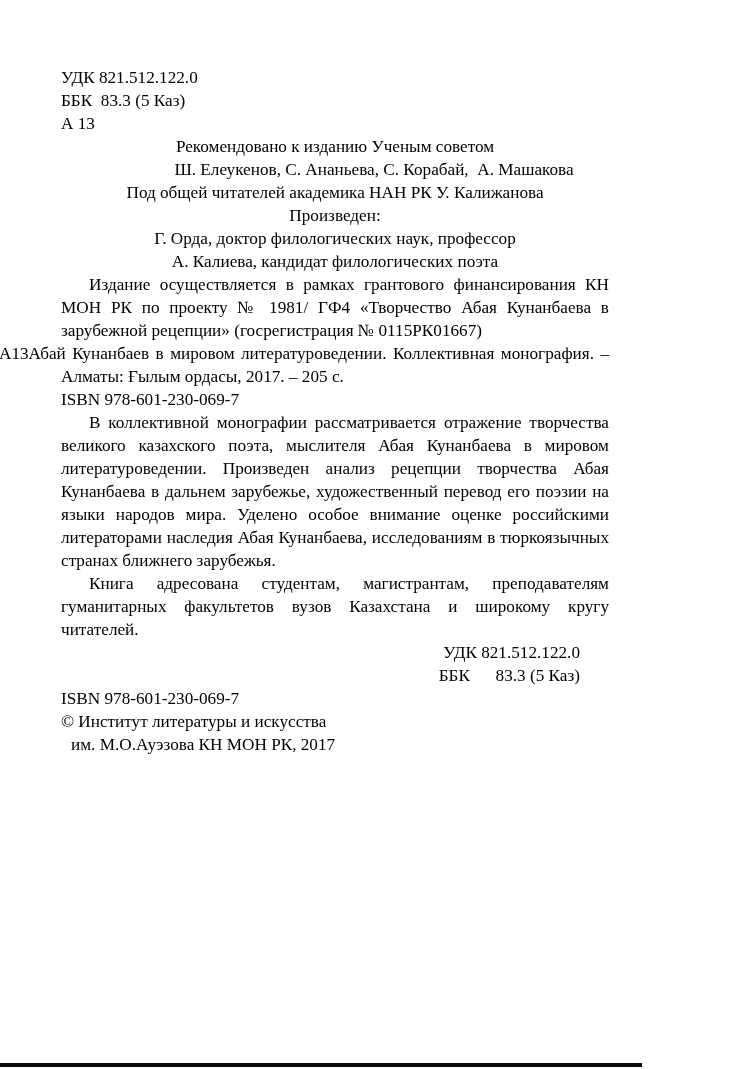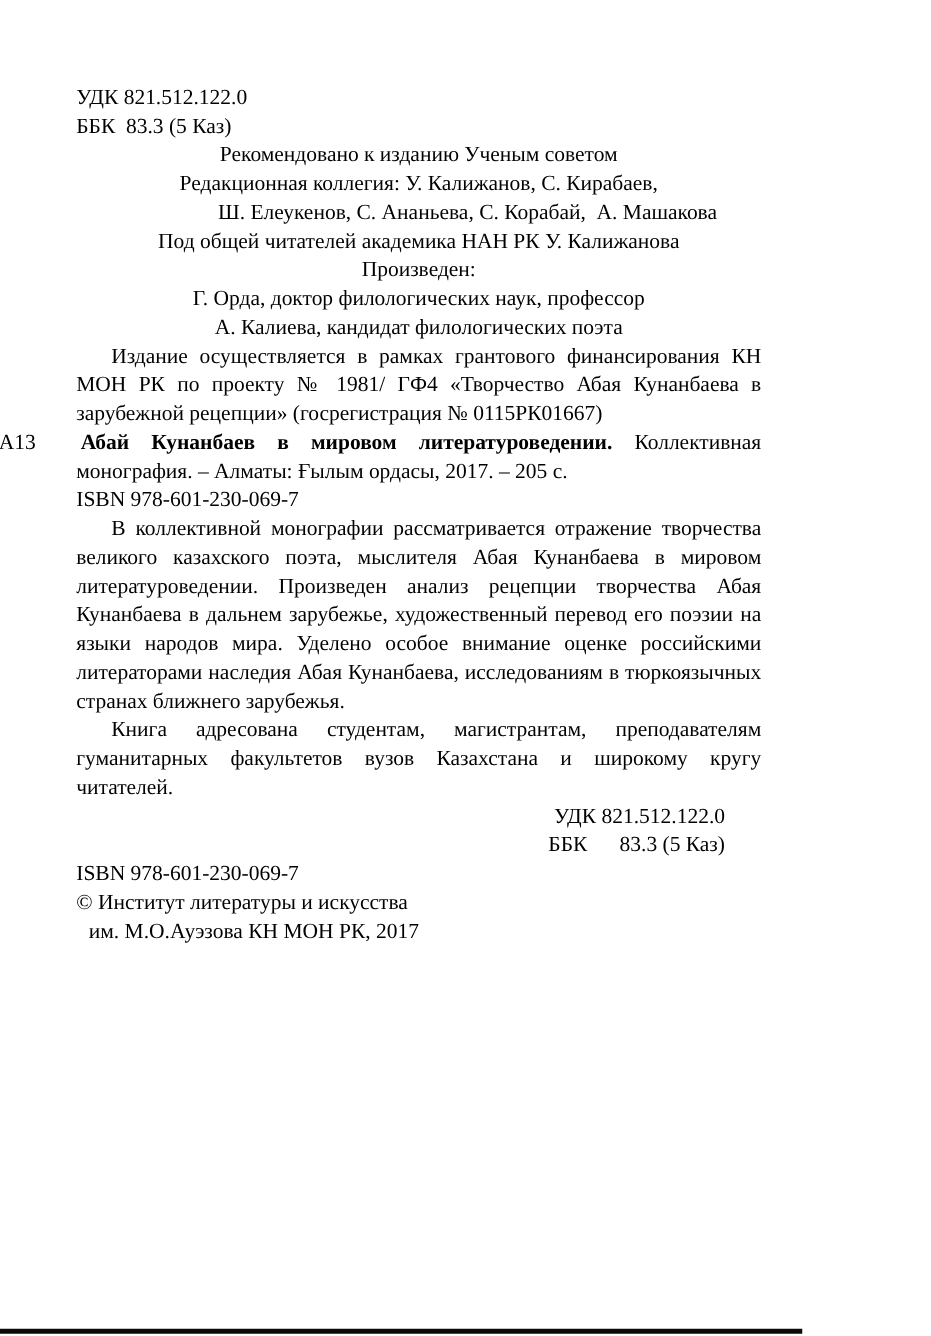--- a/index.html
+++ b/index.html
@@ -27,21 +27,21 @@
   .editorial .line2{margin-left:78px;}
   .edited{margin-top:18px;}
   .reviewers{margin-top:13px;}
   .grant{margin-top:13px;}
   .entry{
     margin-top:11px;
     margin-left:69px;
     text-indent:-62px;
     text-align:justify;
   }
-  .entry .title{font-weight:bold;margin-left:36px;}
+  .entry .title{font-weight:normal;}
   .isbn1{margin-top:16px;margin-left:27px;}
   .annot1{margin-top:23px;}
   .udk-bottom{margin-top:24px;text-align:right;padding-right:29px;}
   .udk-bottom .pre-line{white-space:pre;}
   .isbn2{margin-top:2px;margin-left:26px;}
   .copyright{margin-top:23px;margin-left:259px;}
   .copyright .line2{padding-left:10px;}
   .bottom-bar{
     position:absolute;
     left:0;right:0;bottom:2px;
@@ -50,28 +50,28 @@
   }
 </style>
 </head>
 <body>
 
 <div class="page">
 
   <div class="udk-top">
     <div class="pre">УДК 821.512.122.0</div>
     <div class="pre">ББК  83.3 (5 Каз)</div>
+    <div class="pre">А 13</div>
   </div>
 
   <div class="recommend center">
     <div>Рекомендовано к изданию Ученым советом</div>
   </div>
 
   <div class="editorial center">
-    <div class="pre">Редакционная коллегия: У. Калижанов, С. Кирабаев,</div>
     <div class="pre line2">Ш. Елеукенов, С. Ананьева, С. Корабай,  А. Машакова</div>
   </div>
 
   <div class="edited center">Под общей читателей академика НАН РК У. Калижанова</div>
 
   <div class="reviewers center">
     <div>Произведен:</div>
     <div>Г. Орда, доктор филологических наук, профессор</div>
     <div>А. Калиева, кандидат филологических поэта</div>
   </div>

